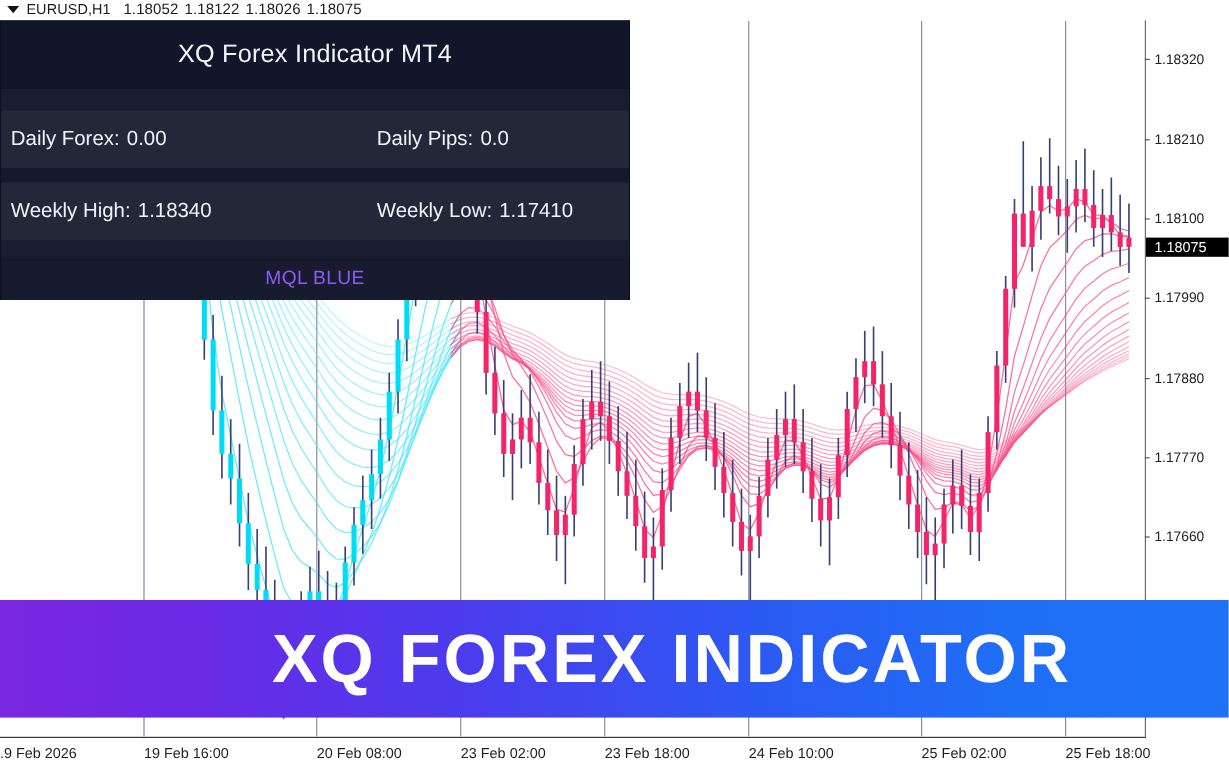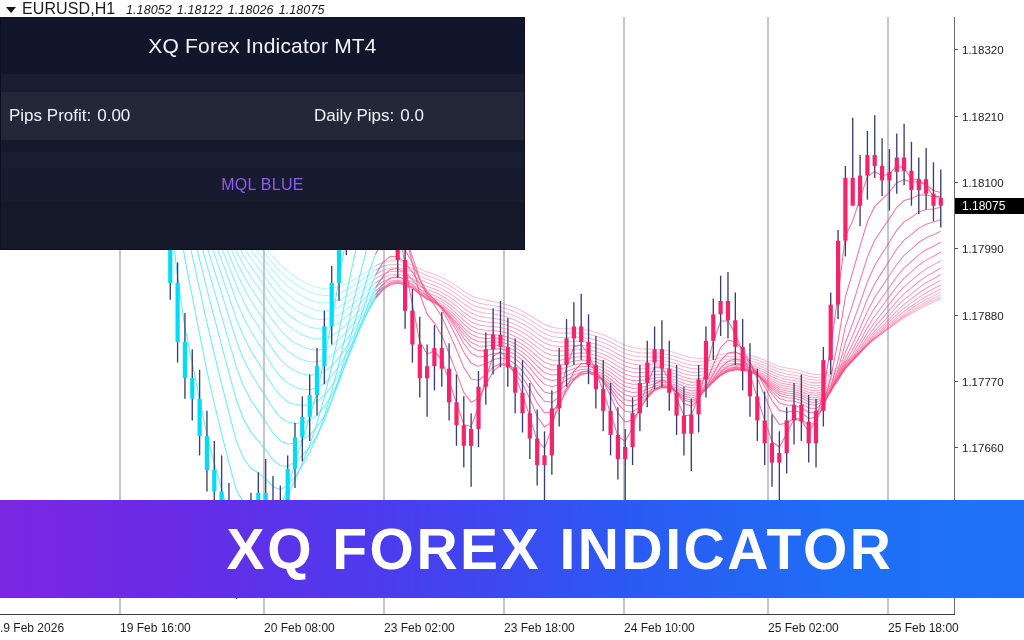--- a/index.html
+++ b/index.html
@@ -15,23 +15,23 @@
   .mt4-header{
     position:absolute;left:0;top:0;width:1024px;height:17px;
     background:#ffffff;color:#1b1b1b;font-size:12.5px;line-height:17px;
     white-space:nowrap;z-index:30;
   }
   .mt4-header .triangle{
     display:inline-block;vertical-align:middle;margin:0 6px 2px 6px;
     width:0;height:0;border-left:5px solid transparent;border-right:5px solid transparent;
     border-top:6px solid #151515;
   }
-  .mt4-header .sym{font-size:16px;letter-spacing:.1px;}
+  .mt4-header .sym{font-size:12px;letter-spacing:.1px;}
   .mt4-header .ohlc{margin-left:7px;font-size:12.5px;letter-spacing:.1px;}
-  .mt4-header .ohlc span{margin-right:5px;font-style:italic;}
+  .mt4-header .ohlc span{margin-right:5px;}
 
   
   .plot{
     position:absolute;left:0;top:17px;width:954px;height:597px;
     background:#ffffff;overflow:hidden;
   }
   .plot svg{display:block;width:954px;height:597px;}
 
   
   .price-axis{
@@ -499,31 +499,41 @@
   <div class="panel">
 
     <div class="panel-row row-title">
       <div class="t">XQ Forex Indicator MT4</div>
     </div>
 
     <div class="panel-row row-gapA"></div>
 
     <div class="panel-row row-stats">
       <div class="cell left">
-        <span class="k">Pips Profit:</span>
+        <span class="k">Daily Forex:</span>
         <span class="v">0.00</span>
       </div>
       <div class="cell right">
         <span class="k">Daily Pips:</span>
         <span class="v">0.0</span>
       </div>
     </div>
 
     <div class="panel-row row-gapB"></div>
 
+    <div class="panel-row row-stats2">
+      <div class="cell left">
+        <span class="k">Weekly High:</span>
+        <span class="v">1.18340</span>
+      </div>
+      <div class="cell right">
+        <span class="k">Weekly Low:</span>
+        <span class="v">1.17410</span>
+      </div>
+    </div>
 
     <div class="panel-row row-gapC"></div>
 
     <div class="panel-row row-footer">
       <div class="t">MQL BLUE</div>
     </div>
   </div>
 
 </div>
 

